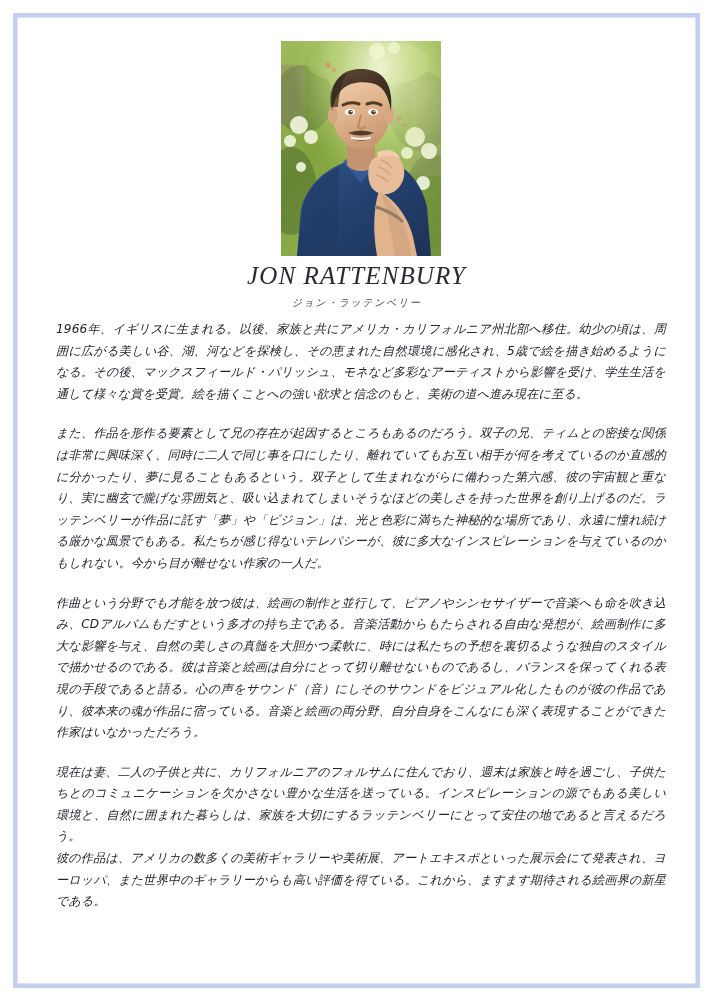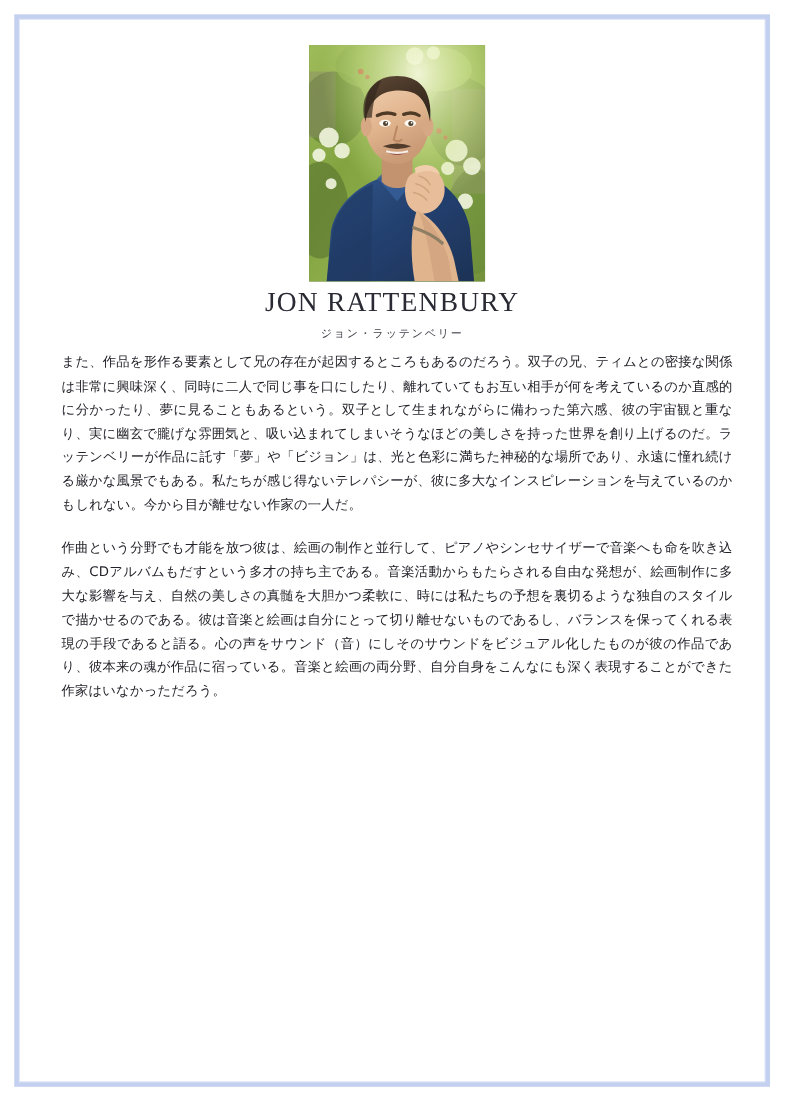--- a/index.html
+++ b/index.html
@@ -41,20 +41,21 @@
     border: 1px solid #dbe3f5;
   }
 
   #page-inner {
     position: absolute;
     left: 18px;
     top: 18px;
     width: 677px;
     height: 965px;
     background: #ffffff;
+    font-style: italic;
   }
 
   
   #portrait-wrap {
     position: absolute;
     left: 263px;
     top: 23px;
     width: 160px;
     height: 215px;
   }
@@ -240,18 +241,21 @@
         </svg>
       </div>
     </div>
 
     <div id="title-block">
       <div id="name-en">JON RATTENBURY</div>
       <div id="name-ja">ジョン・ラッテンベリー</div>
     </div>
 
     <div id="body-text">
+      <p class="para">1966年、イギリスに生まれる。以後、家族と共にアメリカ・カリフォルニア州北部へ移住。幼少の頃は、周囲に広がる美しい谷、湖、河などを探検し、その恵まれた自然環境に感化され、5歳で絵を描き始めるようになる。その後、マックスフィールド・パリッシュ、モネなど多彩なアーティストから影響を受け、学生生活を通して様々な賞を受賞。絵を描くことへの強い欲求と信念のもと、美術の道へ進み現在に至る。</p>
       <p class="para">また、作品を形作る要素として兄の存在が起因するところもあるのだろう。双子の兄、ティムとの密接な関係は非常に興味深く、同時に二人で同じ事を口にしたり、離れていてもお互い相手が何を考えているのか直感的に分かったり、夢に見ることもあるという。双子として生まれながらに備わった第六感、彼の宇宙観と重なり、実に幽玄で朧げな雰囲気と、吸い込まれてしまいそうなほどの美しさを持った世界を創り上げるのだ。ラッテンベリーが作品に託す「夢」や「ビジョン」は、光と色彩に満ちた神秘的な場所であり、永遠に憧れ続ける厳かな風景でもある。私たちが感じ得ないテレパシーが、彼に多大なインスピレーションを与えているのかもしれない。今から目が離せない作家の一人だ。</p>
       <p class="para">作曲という分野でも才能を放つ彼は、絵画の制作と並行して、ピアノやシンセサイザーで音楽へも命を吹き込み、CDアルバムもだすという多才の持ち主である。音楽活動からもたらされる自由な発想が、絵画制作に多大な影響を与え、自然の美しさの真髄を大胆かつ柔軟に、時には私たちの予想を裏切るような独自のスタイルで描かせるのである。彼は音楽と絵画は自分にとって切り離せないものであるし、バランスを保ってくれる表現の手段であると語る。心の声をサウンド（音）にしそのサウンドをビジュアル化したものが彼の作品であり、彼本来の魂が作品に宿っている。音楽と絵画の両分野、自分自身をこんなにも深く表現することができた作家はいなかっただろう。</p>
+      <p class="para tight">現在は妻、二人の子供と共に、カリフォルニアのフォルサムに住んでおり、週末は家族と時を過ごし、子供たちとのコミュニケーションを欠かさない豊かな生活を送っている。インスピレーションの源でもある美しい環境と、自然に囲まれた暮らしは、家族を大切にするラッテンベリーにとって安住の地であると言えるだろう。</p>
+      <p class="para">彼の作品は、アメリカの数多くの美術ギャラリーや美術展、アートエキスポといった展示会にて発表され、ヨーロッパ、また世界中のギャラリーからも高い評価を得ている。これから、ますます期待される絵画界の新星である。</p>
     </div>
 
   </div>
 </div>
 
 </body></html>

